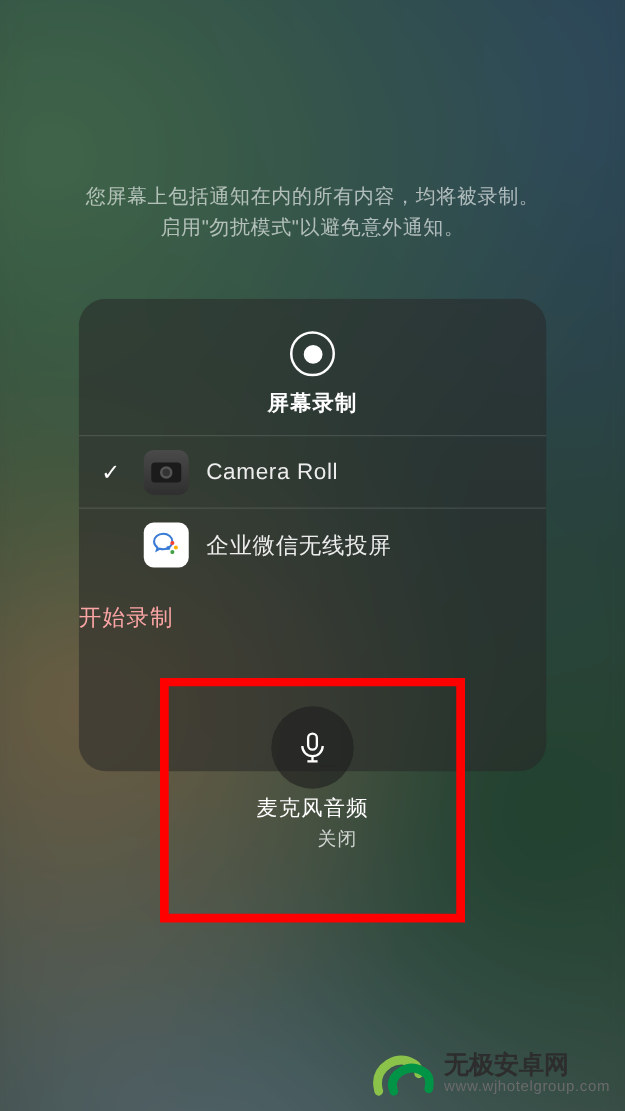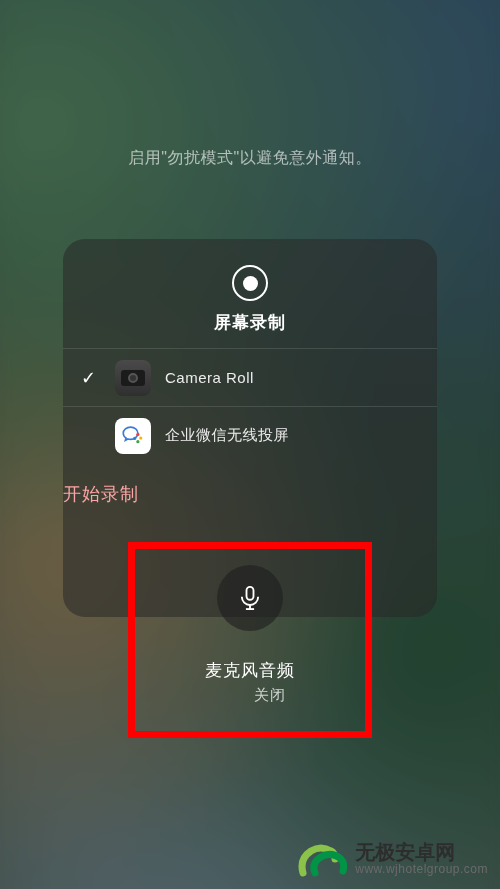--- a/index.html
+++ b/index.html
@@ -117,21 +117,21 @@
       background: #333;
       border: 2px solid #555;
       border-radius: 50%;
     }
     .wecom-icon {
       background: #fff;
       display: flex; align-items: center; justify-content: center;
     }
     .wecom-svg { width: 26px; height: 26px; }
     .option-label {
-      font-size: 15px;
+      font-size: 18px;
       color: #ededed;
       letter-spacing: 0.5px;
     }
     .start-row {
       text-align: left;
       padding-top: 18px;
       font-size: 18px;
       letter-spacing: 1px;
       color: #fca5a5;
     }
@@ -153,21 +153,21 @@
       align-items: center;
     }
     .mic-circle {
       width: 66px; height: 66px;
       border-radius: 50%;
       background: rgba(30,30,30,0.62);
       display: flex; align-items: center; justify-content: center;
     }
     .mic-circle svg { width: 28px; height: 28px; }
     .mic-title {
-      margin-top: 28px;
+      margin-top: 4px;
       color: #fff;
       font-size: 17px;
       letter-spacing: 1px;
     }
     .mic-state {
       margin-top: 4px;
       color: rgba(255,255,255,0.75);
       font-size: 15px;
       letter-spacing: 1px;
       margin-left: 40px;
@@ -190,20 +190,21 @@
     .wm-name { color: #2d2d2d; font-size: 20px; font-weight: 800; }
     .wm-url  { color: #6a6a6a; font-size: 12px; letter-spacing: 0.5px; }
   </style>
 </head>
 <body>
 
 <div class="bg"></div>
 <div class="dim"></div>
 
 <div class="hint">
+  <div>您屏幕上包括通知在内的所有内容，均将被录制。</div>
   <div>启用"勿扰模式"以避免意外通知。</div>
 </div>
 
 <div class="panel">
   <div class="panel-header">
     <div class="rec-icon-outer">
       <div class="rec-icon-inner"></div>
     </div>
     <div class="panel-title">屏幕录制</div>
   </div>

